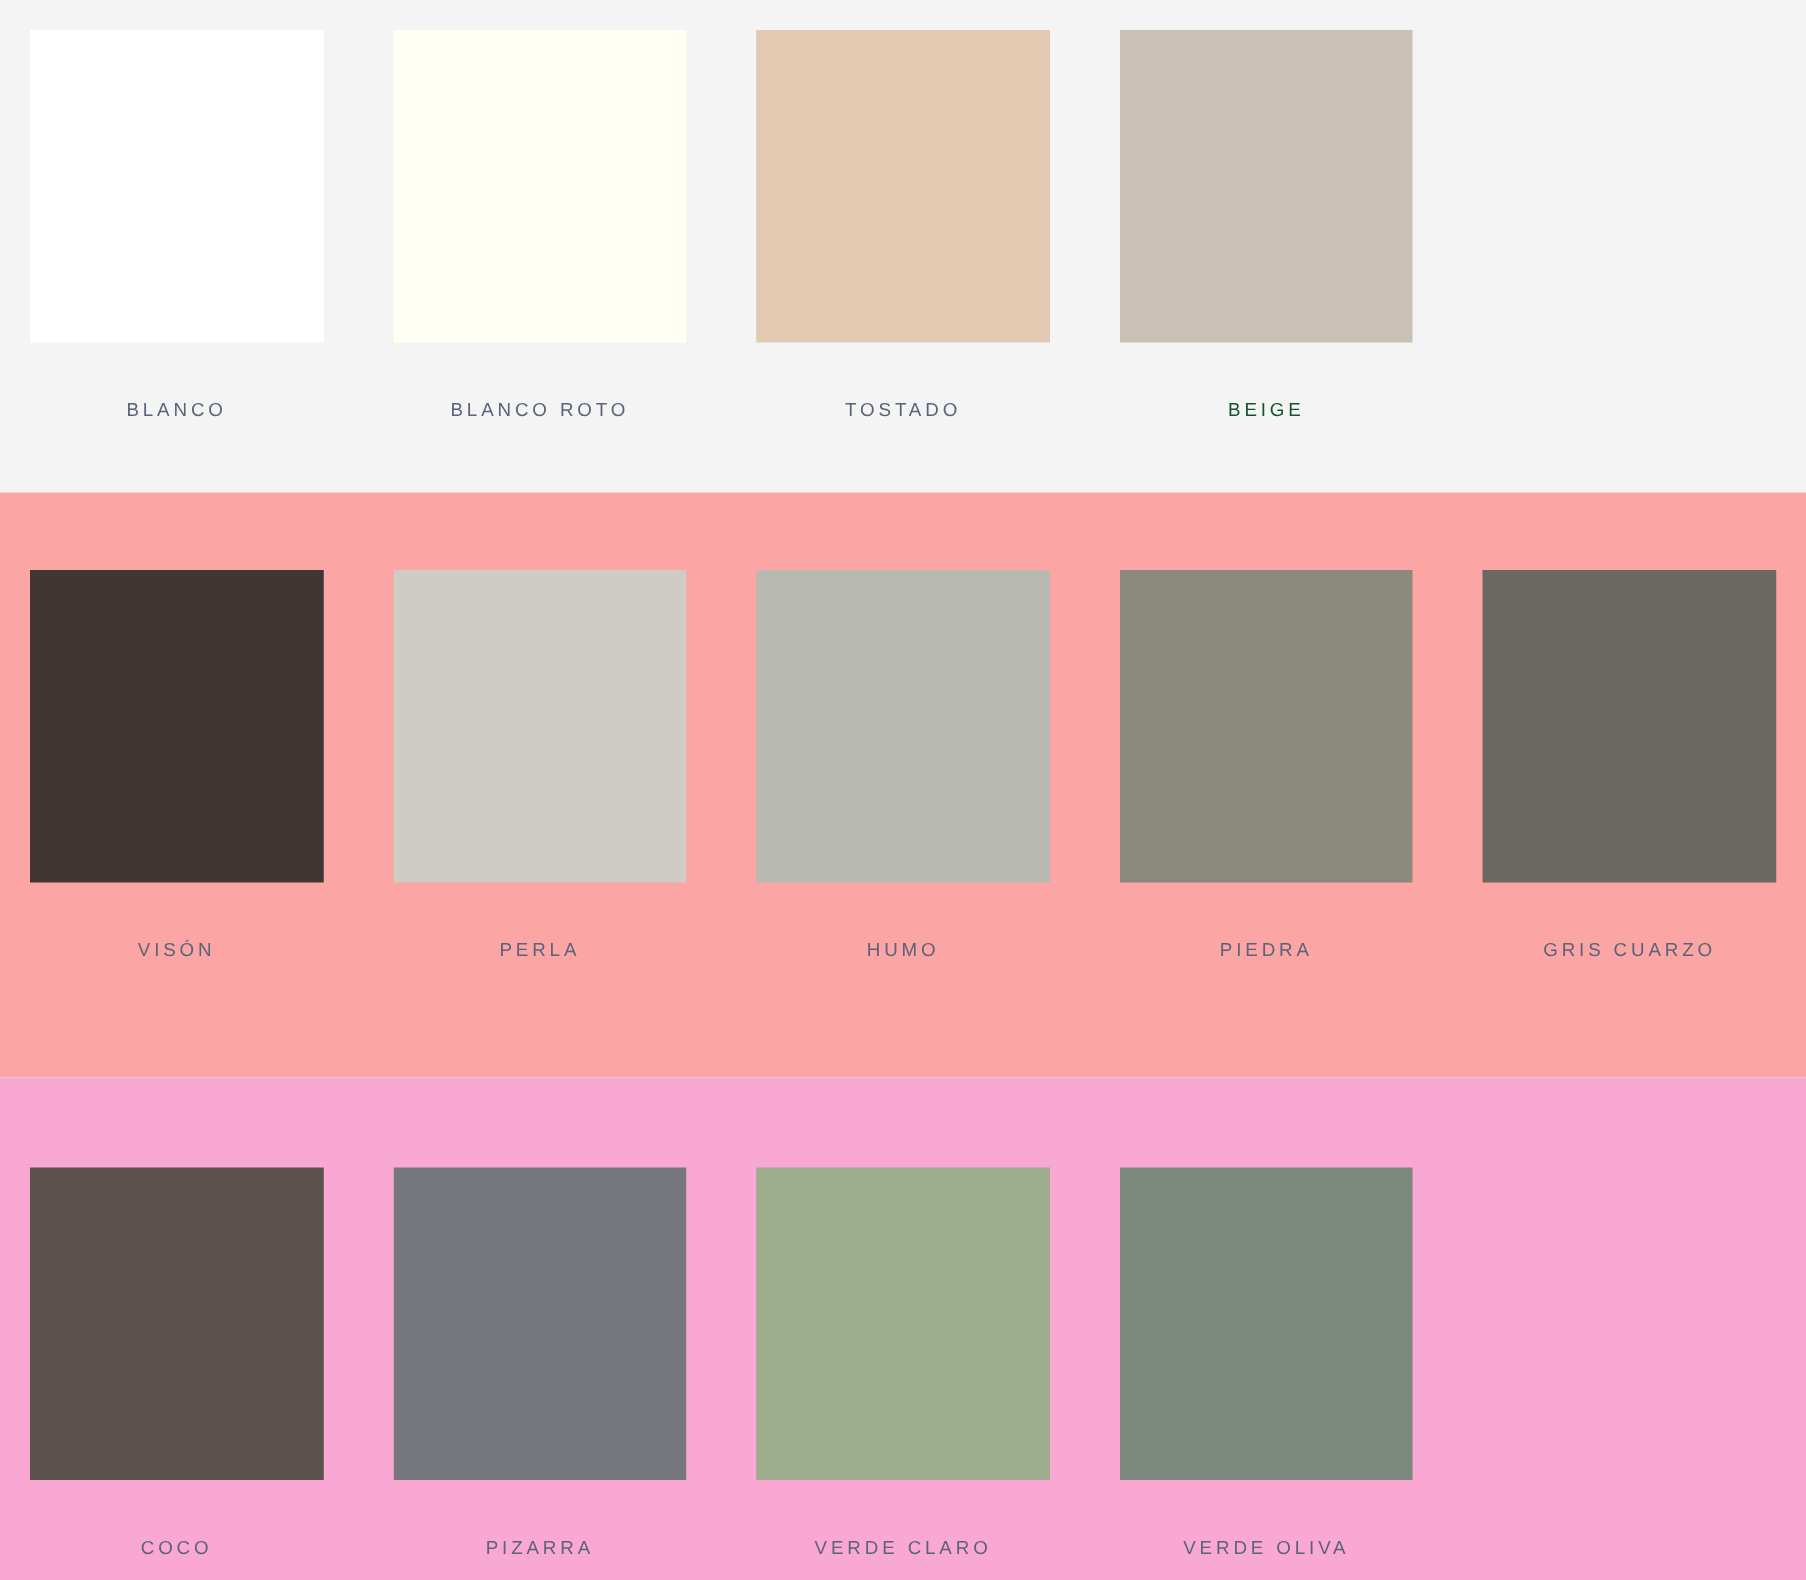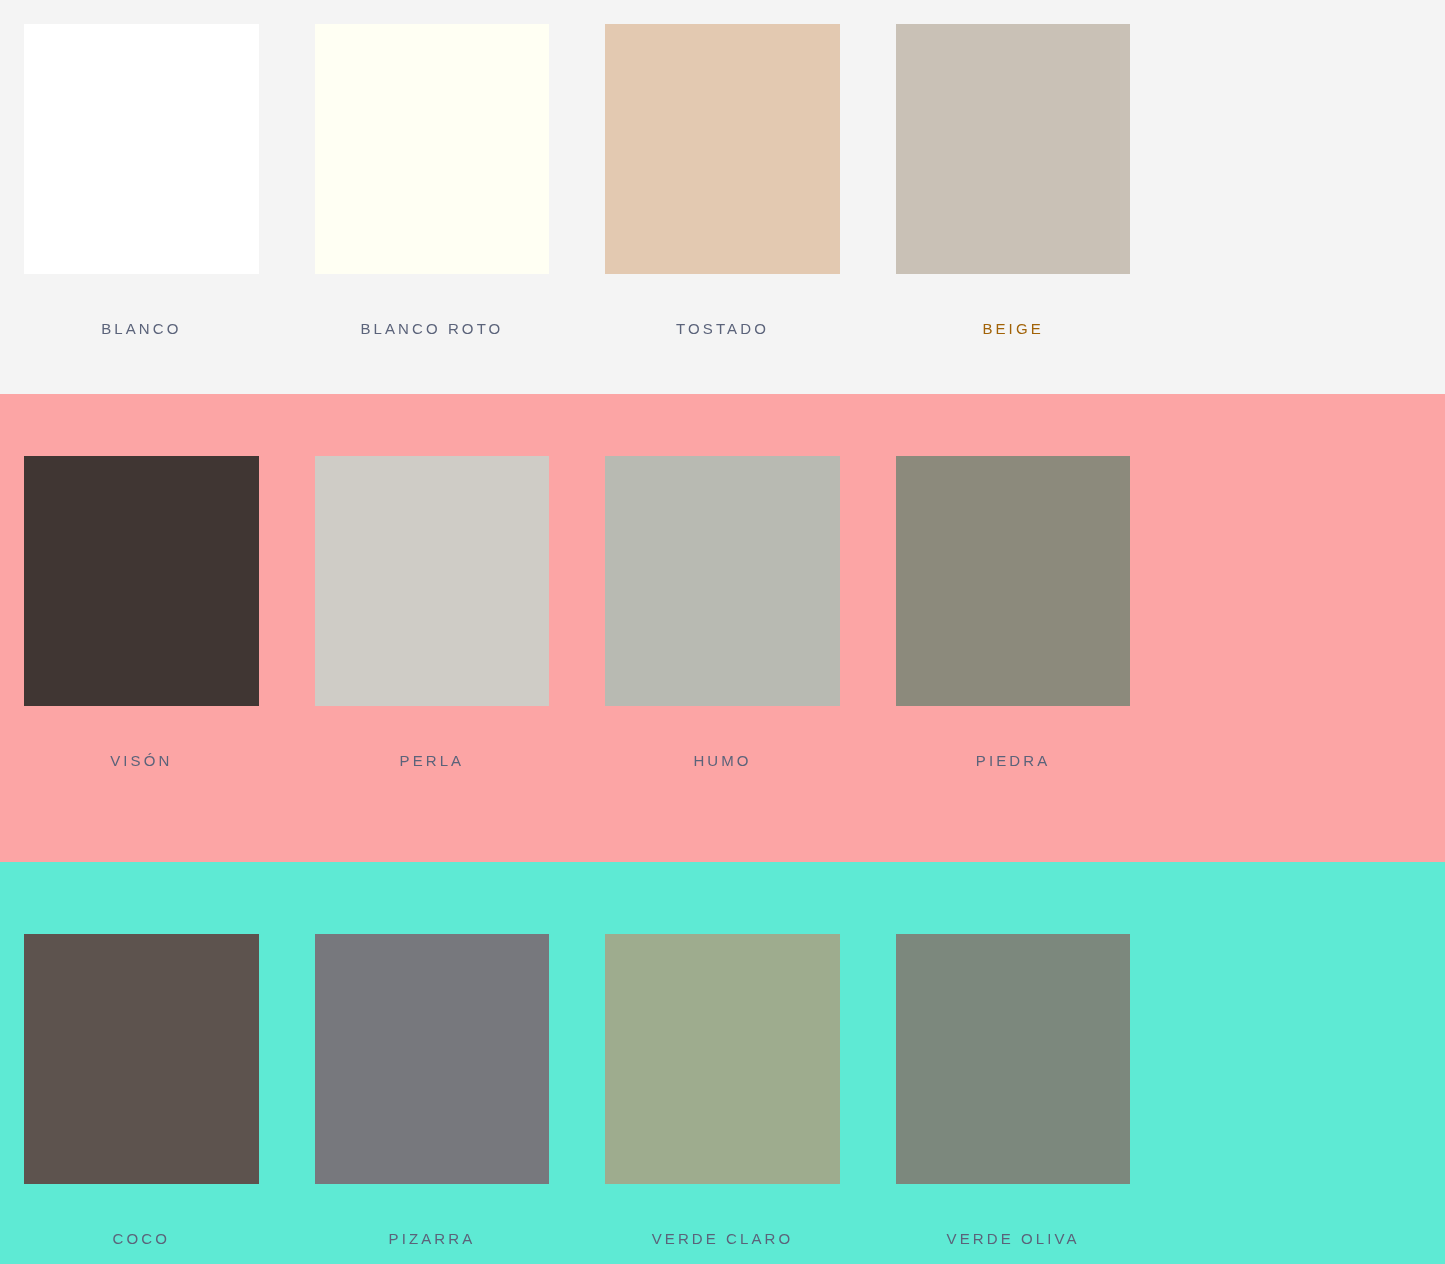--- a/index.html
+++ b/index.html
@@ -91,21 +91,21 @@
       <div class="swatch-cell">
         <span class="swatch-chip" style="background-color: rgb(255, 255, 243);"></span>
         <span class="swatch-label" style="color: rgb(91, 99, 122);">BLANCO ROTO</span>
       </div>
       <div class="swatch-cell">
         <span class="swatch-chip" style="background-color: rgb(227, 201, 177);"></span>
         <span class="swatch-label" style="color: rgb(91, 99, 122);">TOSTADO</span>
       </div>
       <div class="swatch-cell">
         <span class="swatch-chip" style="background-color: rgb(201, 193, 182);"></span>
-        <span class="swatch-label" style="color: #a16207;">BEIGE</span>
+        <span class="swatch-label" style="color: #14532d;">BEIGE</span>
       </div>
     </div>
   </section>
 
   <section class="swatch-row row-2" style="background-color: #fca5a5;">
     <div class="swatch-grid">
       <div class="swatch-cell">
         <span class="swatch-chip" style="background-color: rgb(64, 54, 51);"></span>
         <span class="swatch-label" style="color: rgb(91, 99, 122);">VISÓN</span>
       </div>
@@ -114,24 +114,28 @@
         <span class="swatch-label" style="color: rgb(91, 99, 122);">PERLA</span>
       </div>
       <div class="swatch-cell">
         <span class="swatch-chip" style="background-color: rgb(184, 186, 178);"></span>
         <span class="swatch-label" style="color: rgb(91, 99, 122);">HUMO</span>
       </div>
       <div class="swatch-cell">
         <span class="swatch-chip" style="background-color: rgb(140, 138, 124);"></span>
         <span class="swatch-label" style="color: rgb(91, 99, 122);">PIEDRA</span>
       </div>
+      <div class="swatch-cell">
+        <span class="swatch-chip" style="background-color: rgb(107, 103, 97);"></span>
+        <span class="swatch-label" style="color: rgb(91, 99, 122);">GRIS CUARZO</span>
+      </div>
     </div>
   </section>
 
-  <section class="swatch-row row-3" style="background-color: #5eead4;">
+  <section class="swatch-row row-3" style="background-color: #f9a8d4;">
     <div class="swatch-grid">
       <div class="swatch-cell">
         <span class="swatch-chip" style="background-color: rgb(93, 83, 78);"></span>
         <span class="swatch-label" style="color: rgb(91, 99, 122);">COCO</span>
       </div>
       <div class="swatch-cell">
         <span class="swatch-chip" style="background-color: rgb(119, 120, 125);"></span>
         <span class="swatch-label" style="color: rgb(91, 99, 122);">PIZARRA</span>
       </div>
       <div class="swatch-cell">

